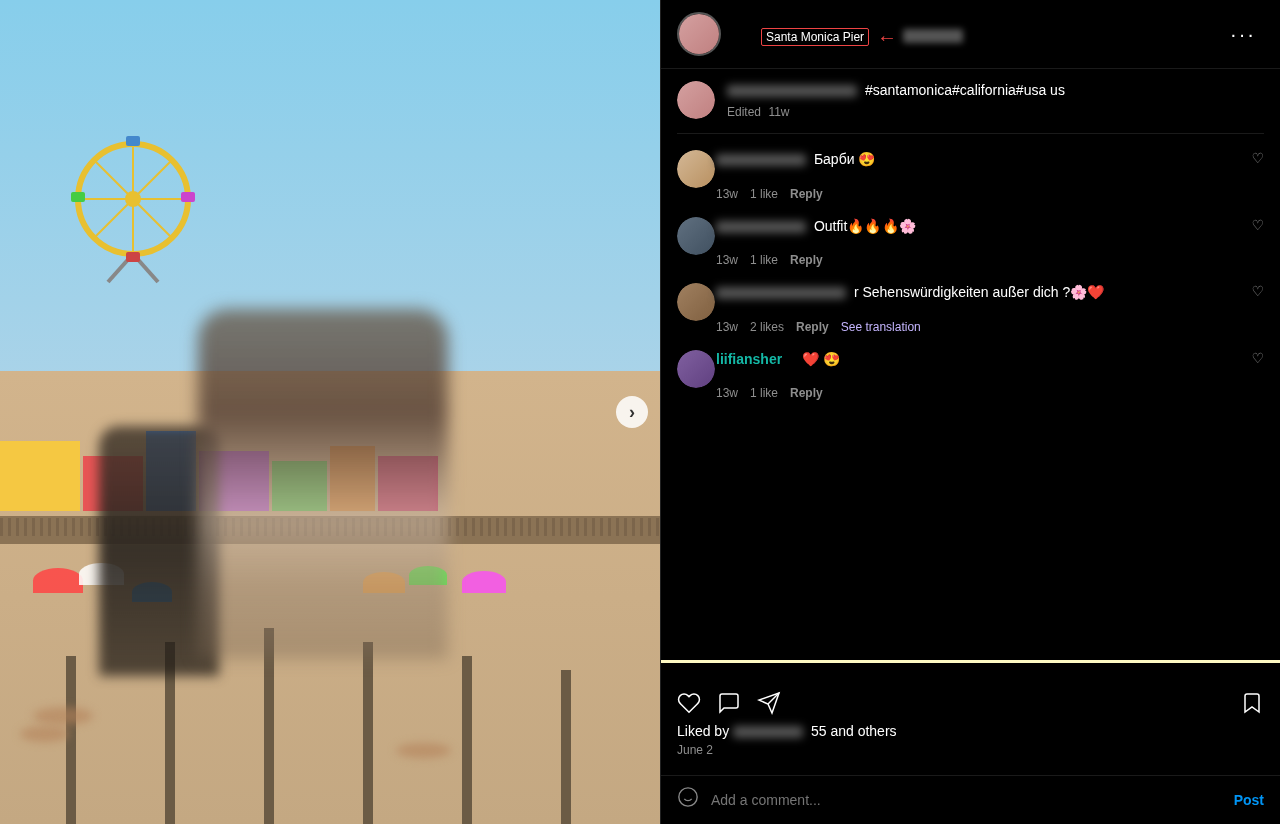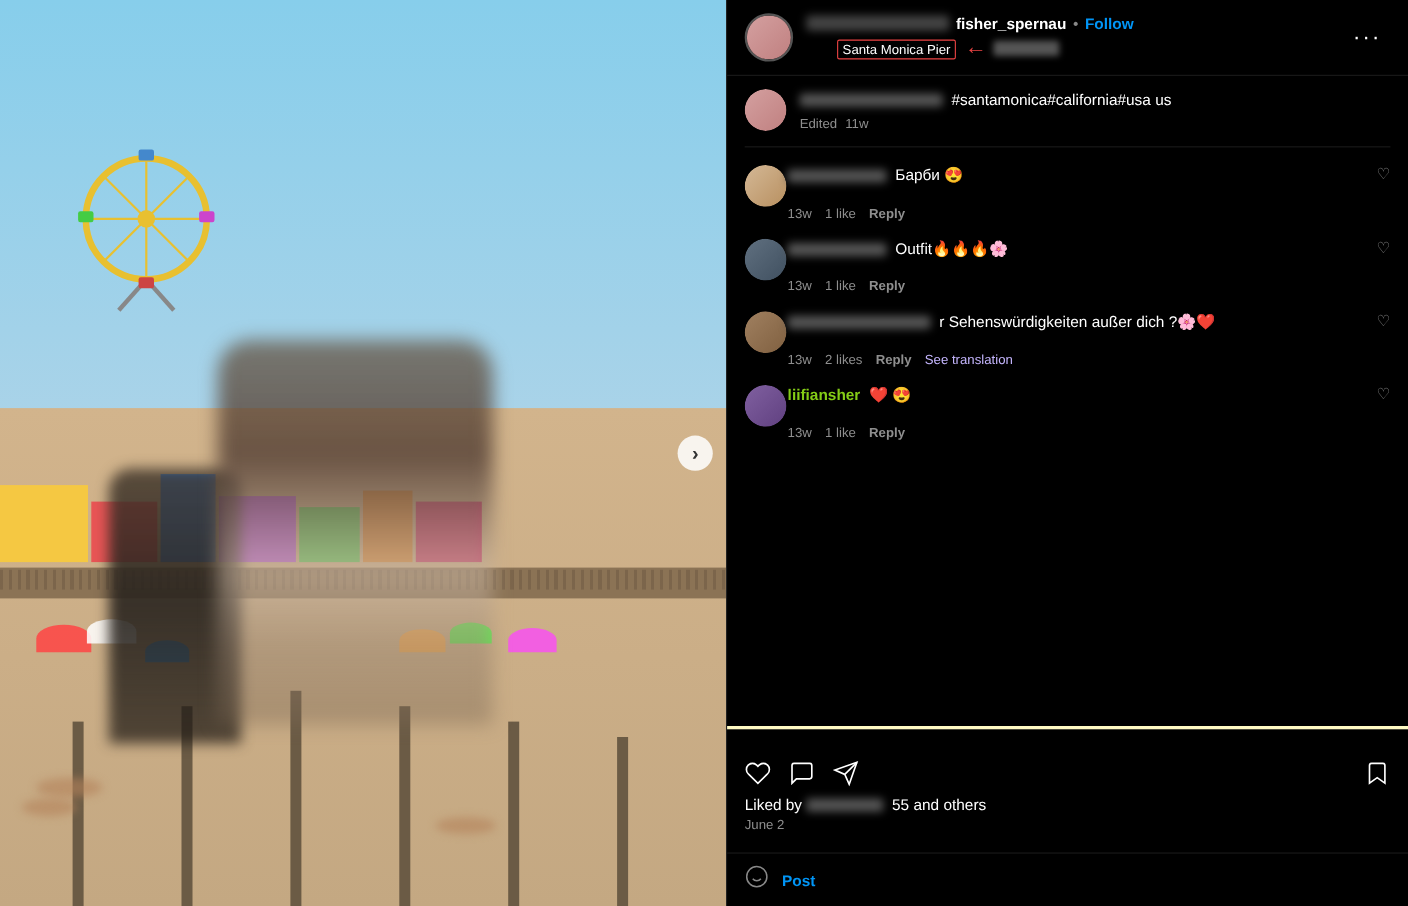--- a/index.html
+++ b/index.html
@@ -483,26 +483,20 @@
 
 <div class="right-panel">
 
   <div class="post-header">
     <div class="avatar">
       <div class="avatar-img">
         <div style="width:100%;height:100%;background:linear-gradient(135deg,#d4a0a0,#c08080);"></div>
       </div>
     </div>
     <div class="header-info">
-      <div class="username-row">
-        <span class="username-blurred"></span>
-        <span class="username-text">fisher_spernau</span>
-        <span class="dot">•</span>
-        <button class="follow-btn">Follow</button>
-      </div>
       <div style="margin-top:3px; display:flex; align-items:center; gap:6px;">
         <span class="location-tag">Santa Monica Pier</span>
         <span style="display:inline-block;color:#e44;font-size:20px;margin-left:2px;">←</span>
         <div style="display:inline-block;width:60px;height:14px;background:#555;border-radius:2px;filter:blur(3px);"></div>
       </div>
     </div>
     <button class="more-btn">···</button>
   </div>
 
   <div class="comments-section">
@@ -577,21 +571,21 @@
       </div>
       <span class="comment-heart">♡</span>
     </div>
 
     <div class="comment-item">
       <div class="comment-avatar">
         <div class="comment-avatar-img" style="width:38px;height:38px;border-radius:50%;background:linear-gradient(135deg,#8060a0,#604080);"></div>
       </div>
       <div class="comment-body">
         <div class="comment-text">
-          <span style="color:#84cc16;font-weight:600;margin-right:4px;">liifiansher</span>
+          <span style="color:#14b8a6;font-weight:600;margin-right:16px;">liifiansher</span>
           <span>❤️ 😍</span>
         </div>
         <div class="comment-meta">
           <span class="comment-time">13w</span>
           <span class="comment-likes">1 like</span>
           <span class="comment-reply">Reply</span>
         </div>
       </div>
       <span class="comment-heart">♡</span>
     </div>
@@ -632,16 +626,17 @@
 
   <div class="add-comment-bar">
     <button class="emoji-btn">
       <svg width="22" height="22" viewBox="0 0 24 24" fill="none" stroke="#888" stroke-width="1.5">
         <circle cx="12" cy="12" r="10"></circle>
         <path d="M8 14s1.5 2 4 2 4-2 4-2"></path>
         <line x1="9" y1="9" x2="9.01" y2="9"></line>
         <line x1="15" y1="9" x2="15.01" y2="9"></line>
       </svg>
     </button>
+    <input class="comment-input" type="text" placeholder="Add a comment..." style="">
     <button class="post-btn">Post</button>
   </div>
 
 </div>
 
 </body></html>

